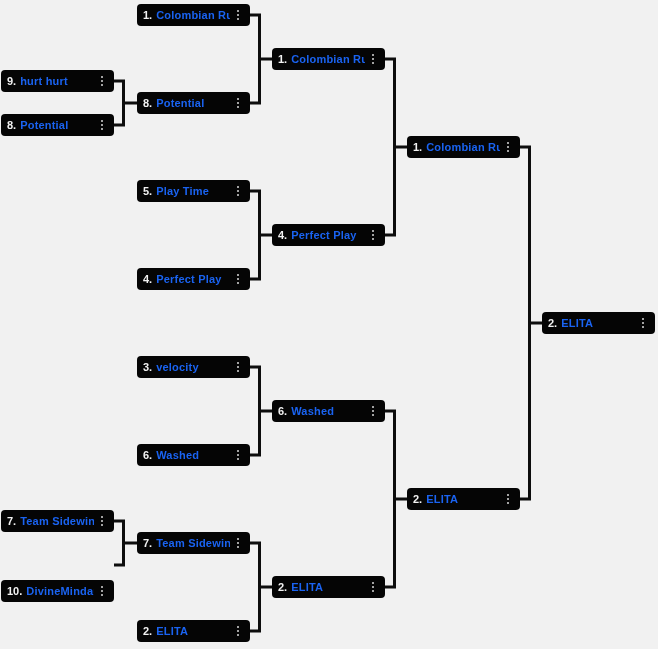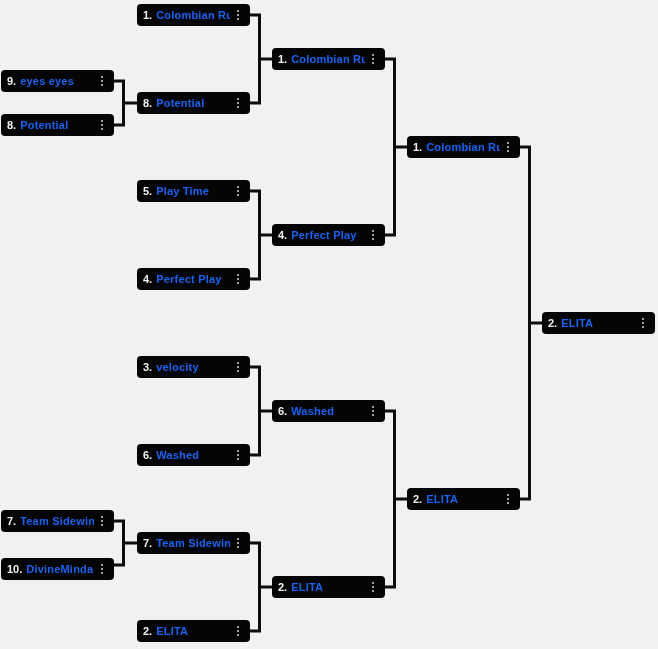--- a/index.html
+++ b/index.html
@@ -90,21 +90,21 @@
     <path d="M250 191 H259.5 V279 H250 M259.5 235 H272"></path>
     <path d="M250 367 H259.5 V455 H250 M259.5 411 H272"></path>
     <path d="M250 543 H259.5 V631 H250 M259.5 587 H272"></path>
     <path d="M385 59 H394.5 V235 H385 M394.5 147 H407"></path>
     <path d="M385 411 H394.5 V587 H385 M394.5 499 H407"></path>
     <path d="M520 147 H529.5 V499 H520 M529.5 323 H542"></path>
   </svg>
 
   <div class="match" style="left:1px; top:70px">
     <span class="seed">9.</span>
-    <span class="team">eyes eyes</span>
+    <span class="team">hurt hurt</span>
     <span class="kebab">
         <i></i>
         <i></i>
         <i></i>
       </span>
   </div>
   <div class="match" style="left:1px; top:114px">
     <span class="seed">8.</span>
     <span class="team">Potential</span>
     <span class="kebab">
@@ -115,21 +115,21 @@
   </div>
   <div class="match" style="left:1px; top:510px">
     <span class="seed">7.</span>
     <span class="team">Team Sidewin…</span>
     <span class="kebab">
         <i></i>
         <i></i>
         <i></i>
       </span>
   </div>
-  <div class="match" style="left:1px; top:558px">
+  <div class="match" style="left:1px; top:580px">
     <span class="seed">10.</span>
     <span class="team">DivineMindau</span>
     <span class="kebab">
         <i></i>
         <i></i>
         <i></i>
       </span>
   </div>
 
   <div class="match" style="left:137px; top:4px">

